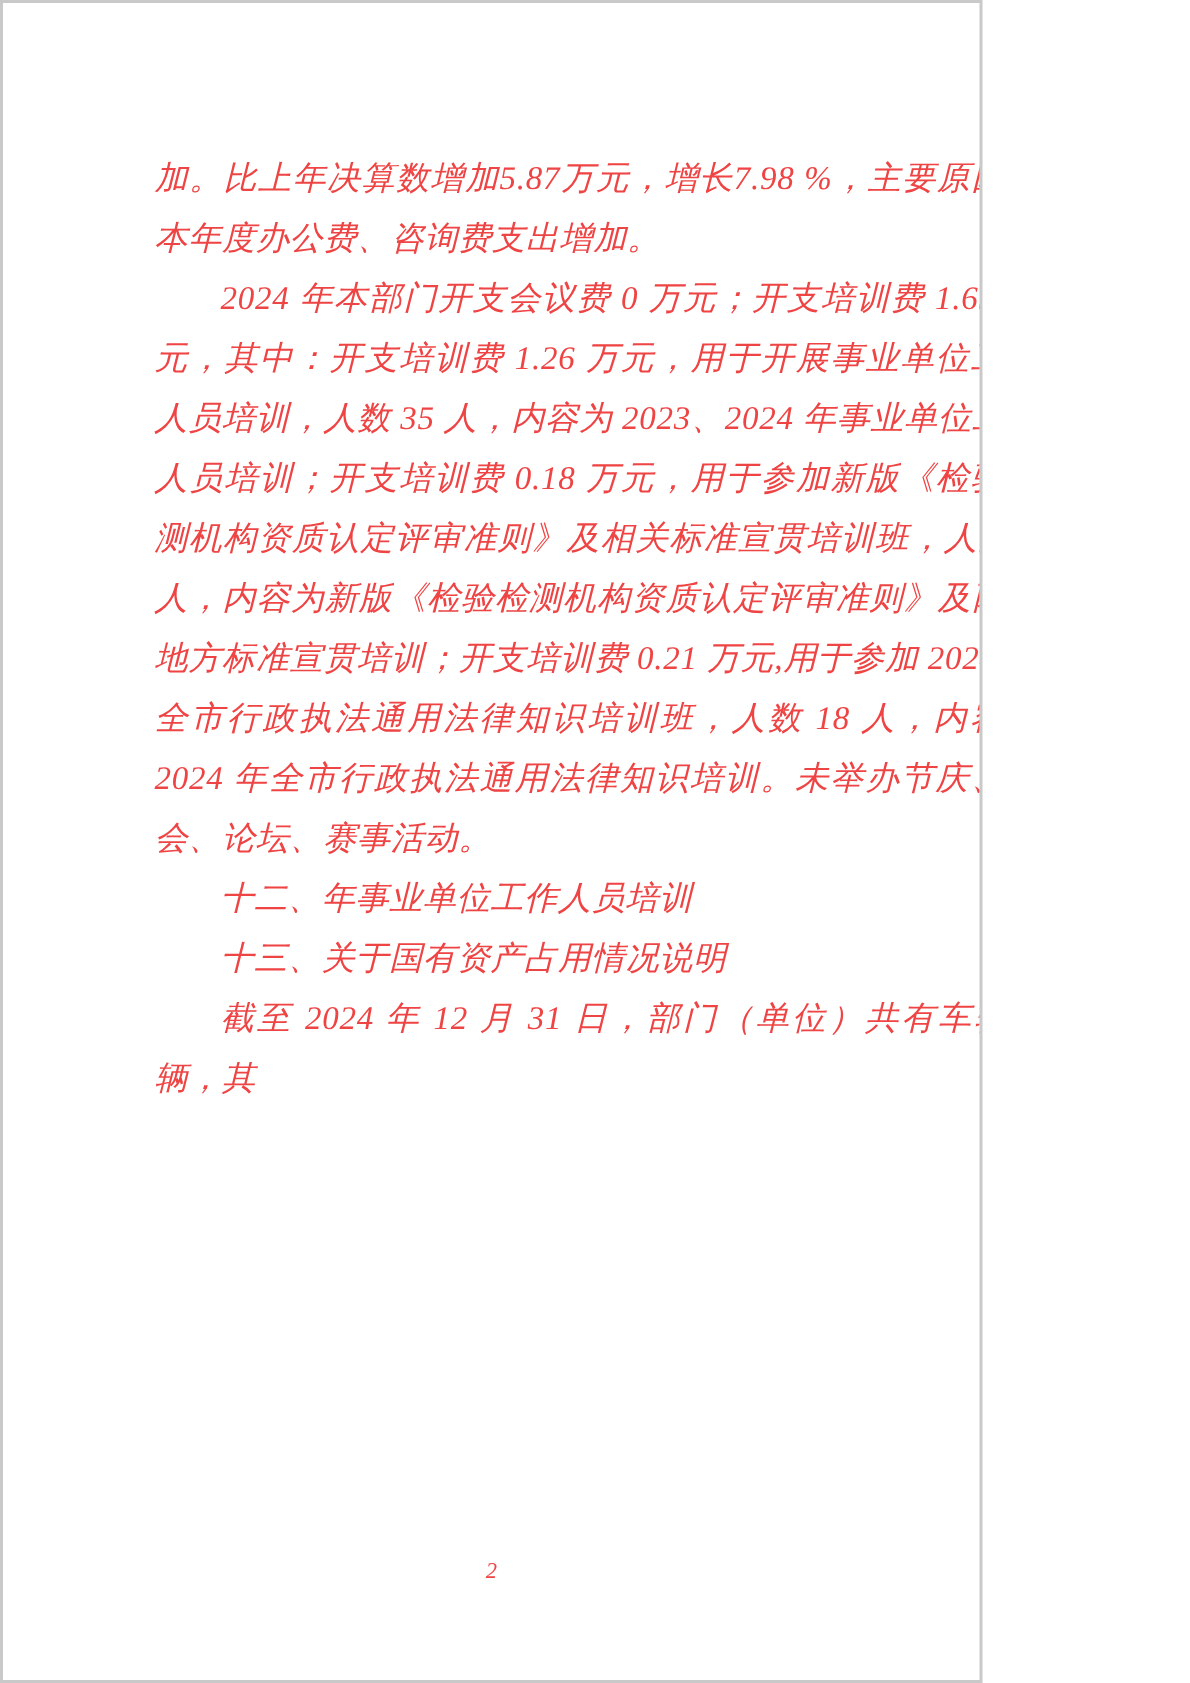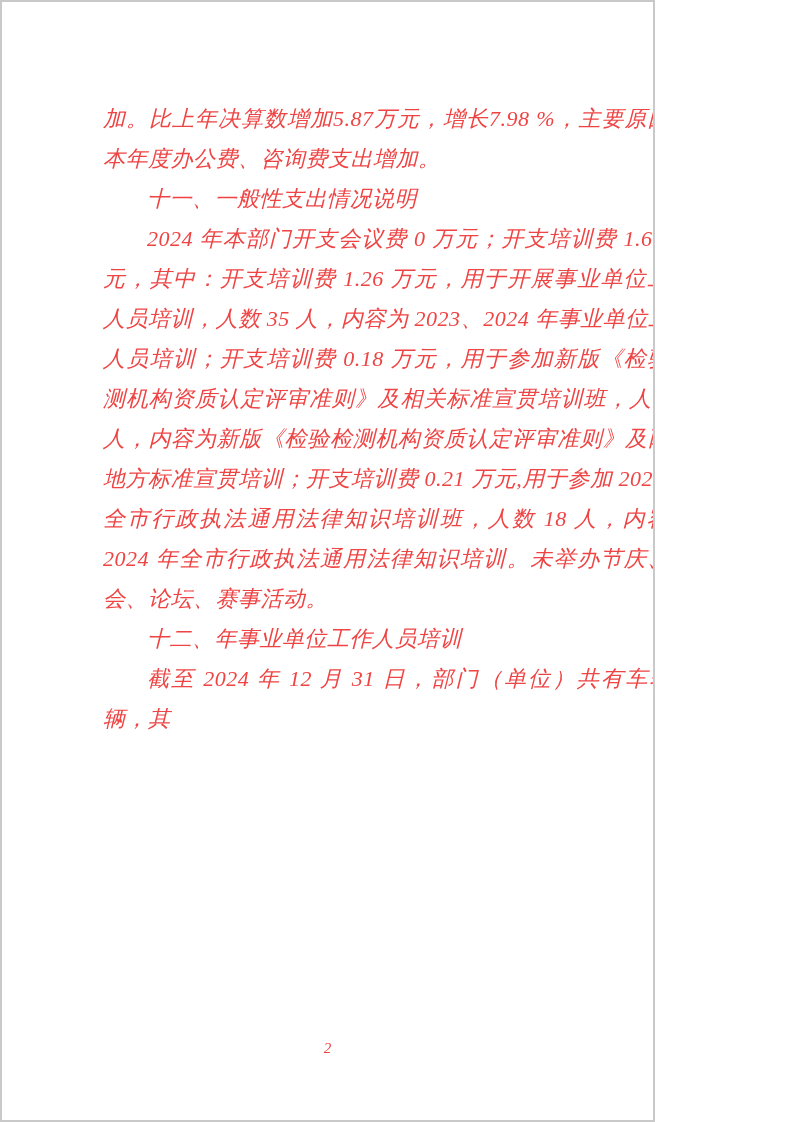--- a/index.html
+++ b/index.html
@@ -50,21 +50,21 @@
     font-size: 15px;
     line-height: 20px;
   }
 </style>
 </head>
 <body>
 
 <div class="page">
   <div class="content">
     <p class="blk-cont">加。比上年决算数增加5.87万元，增长7.98 %，主要原因是本年度办公费、咨询费支出增加。</p>
-    <p class="blk-heading">十一、一般性支出情况说明</p>
     <p class="blk-body">2024 年本部门开支会议费 0 万元；开支培训费 1.65 万元，其中：开支培训费 1.26 万元，用于开展事业单位工作人员培训，人数 35 人，内容为 2023、2024 年事业单位工作人员培训；开支培训费 0.18 万元，用于参加新版《检验检测机构资质认定评审准则》及相关标准宣贯培训班，人数 2 人，内容为新版《检验检测机构资质认定评审准则》及两项地方标准宣贯培训；开支培训费 0.21 万元,用于参加 2024 年全市行政执法通用法律知识培训班，人数 18 人，内容为 2024 年全市行政执法通用法律知识培训。未举办节庆、晚会、论坛、赛事活动。</p>
     <p class="blk-heading">十二、年事业单位工作人员培训</p>
+    <p class="blk-heading">十三、关于国有资产占用情况说明</p>
     <p class="blk-body">截至 2024 年 12 月 31 日，部门（单位）共有车辆 1 辆，其</p>
   </div>
   <div class="footer">
     <span>2</span>
   </div>
 </div>
 
 </body></html>

